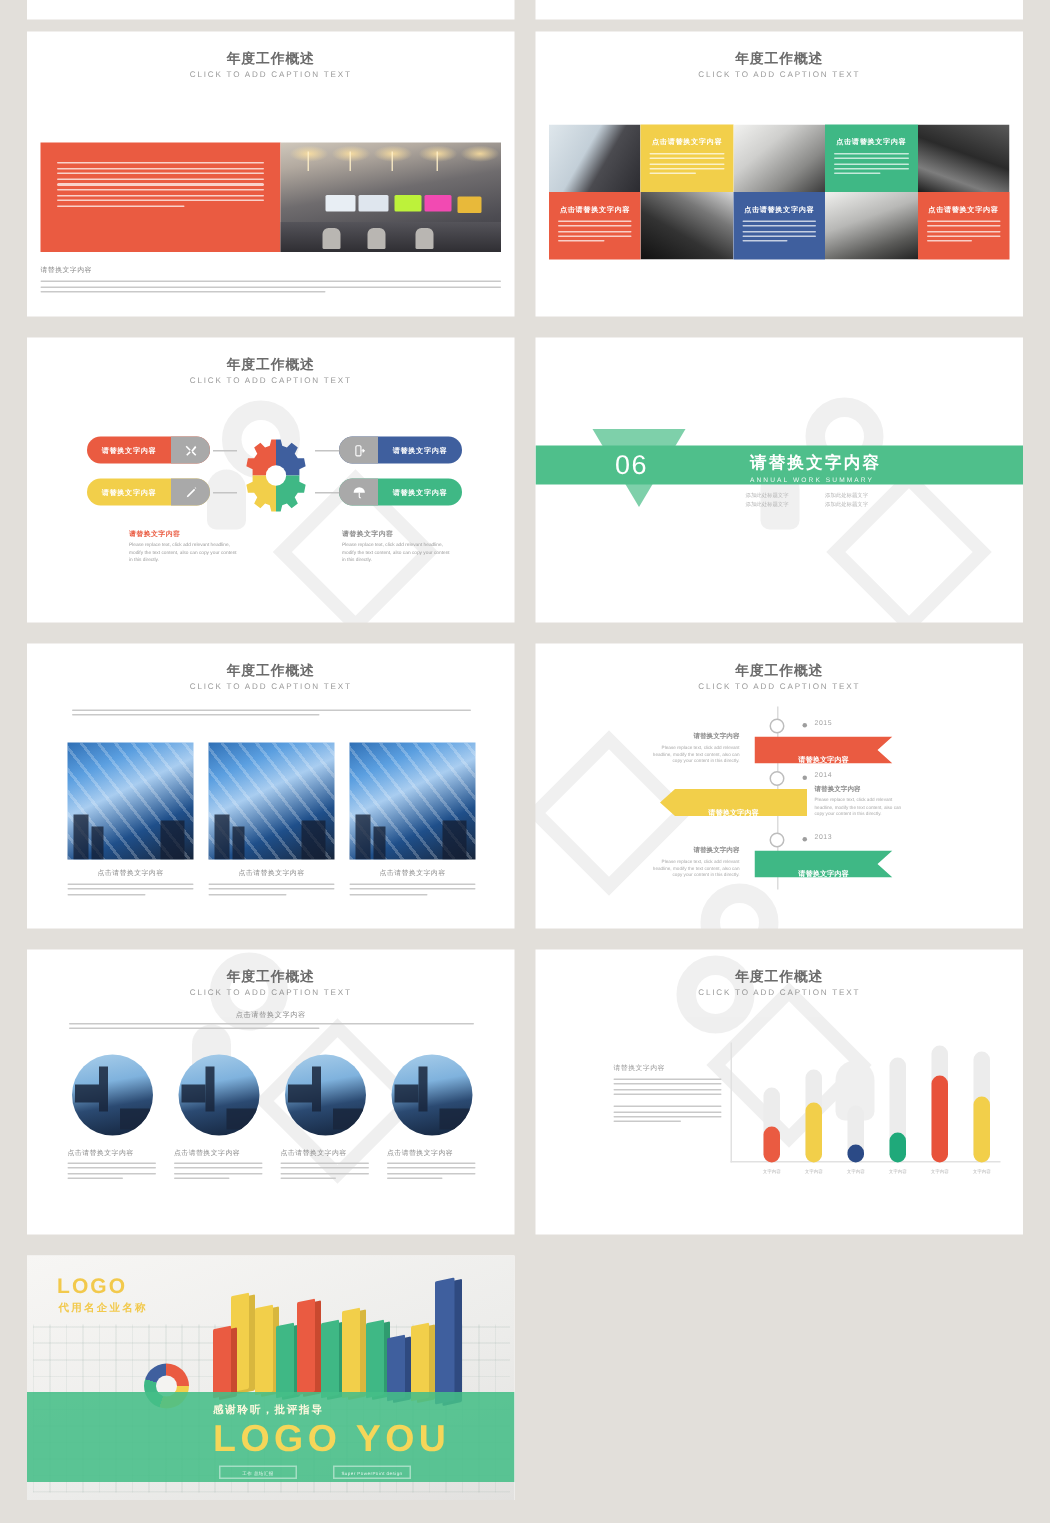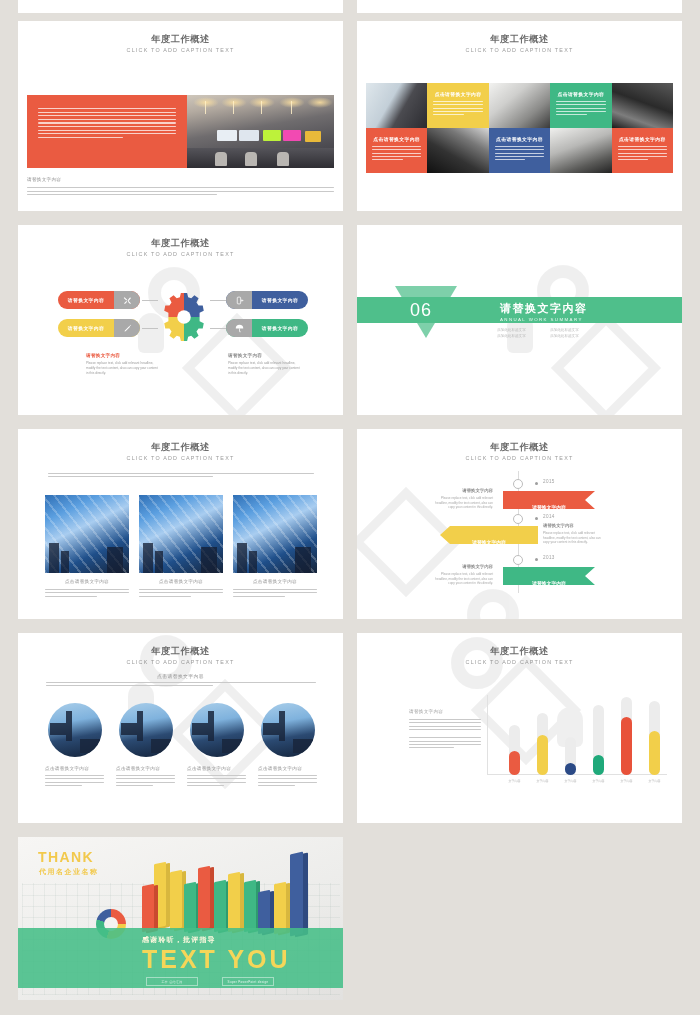--- a/index.html
+++ b/index.html
@@ -673,24 +673,24 @@
     <div class="bar3d" style="left:180px; top:30px; width:12px; height:62px; background:#ea5b41; box-shadow:4px 2px 0 #c9492f;"></div>
     <div class="bar3d" style="left:196px; top:44px; width:12px; height:50px; background:#3fb885; box-shadow:4px 2px 0 #2f9b6f;"></div>
     <div class="bar3d" style="left:210px; top:36px; width:12px; height:58px; background:#f2cf4a; box-shadow:4px 2px 0 #d8b73e;"></div>
     <div class="bar3d" style="left:226px; top:44px; width:12px; height:50px; background:#3fb885; box-shadow:4px 2px 0 #2f9b6f;"></div>
     <div class="bar3d" style="left:240px; top:54px; width:12px; height:42px; background:#3f5f9e; box-shadow:4px 2px 0 #2f4a80;"></div>
     <div class="bar3d" style="left:256px; top:46px; width:12px; height:50px; background:#f2cf4a; box-shadow:4px 2px 0 #d8b73e;"></div>
     <div class="bar3d" style="left:272px; top:16px; width:13px; height:82px; background:#3f5f9e; box-shadow:5px 2px 0 #2f4a80;"></div>
 
     <div class="greenband"></div>
 
-    <div class="logo">THANK</div>
+    <div class="logo">LOGO</div>
     <div class="logosub">代用名企业名称</div>
     <div class="thanks-cn">感谢聆听，批评指导</div>
-    <div class="thanks-en">TEXT YOU</div>
+    <div class="thanks-en">LOGO YOU</div>
 
     <div class="minibtn" style="left:128px; width:52px;">
       <span>工作 总结汇报</span>
     </div>
     <div class="minibtn" style="left:204px; width:52px;">
       <span>Super PowerPoint design</span>
     </div>
   </div>
 
   <div class="slide" style="left:18px; top:-9px; width:325px; height:22px;"></div>

